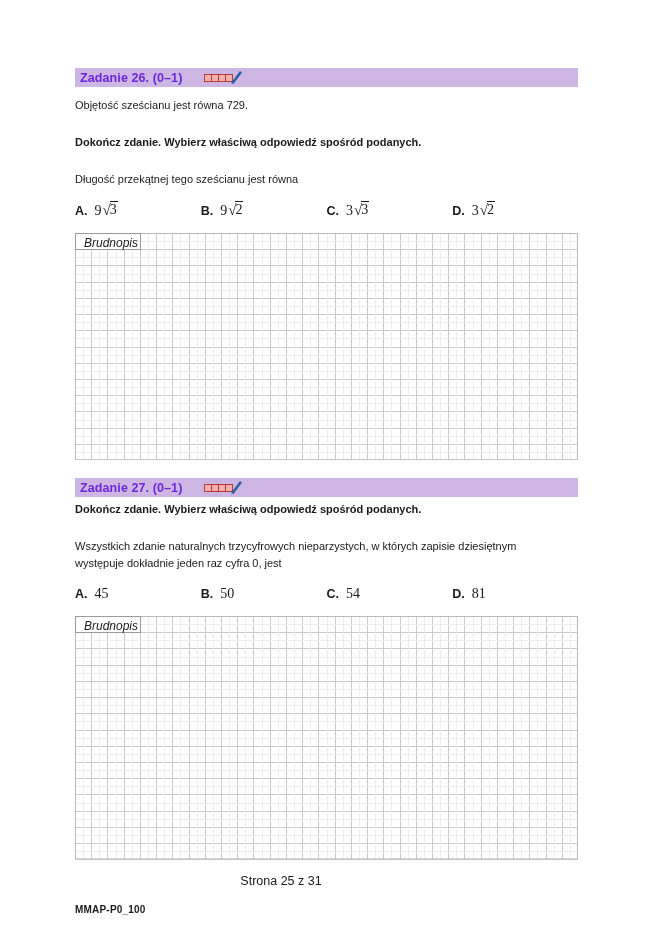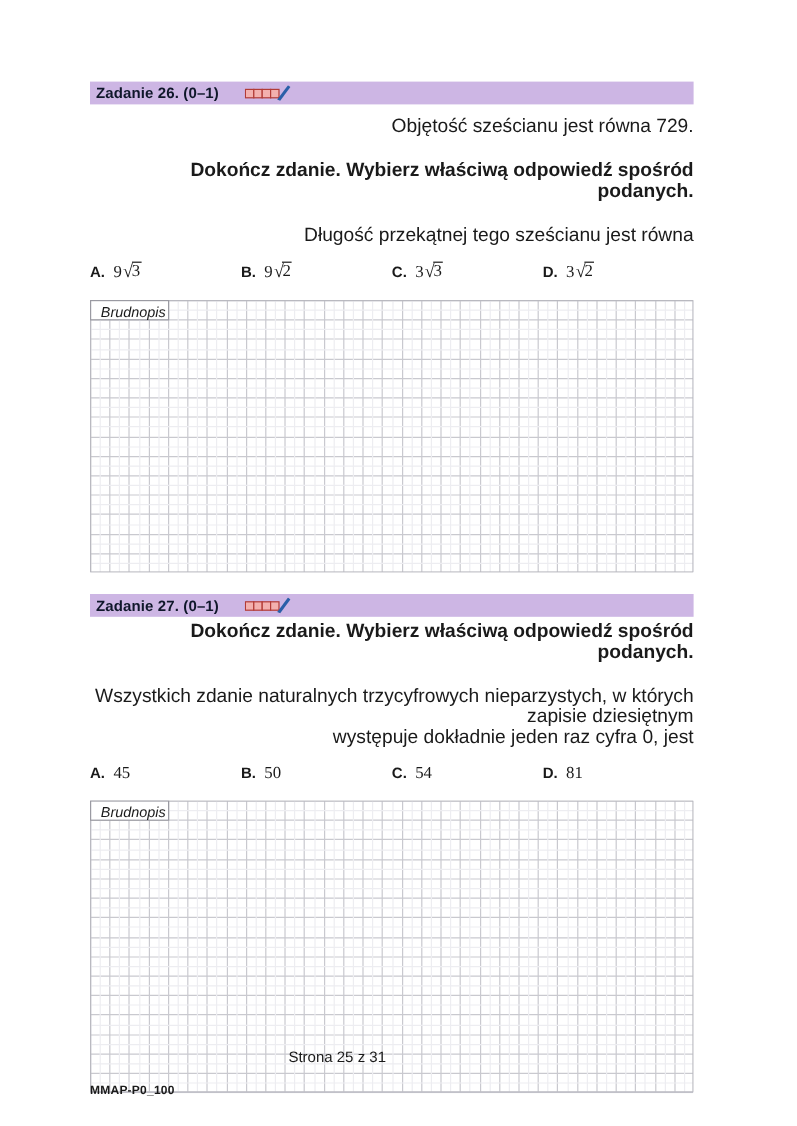--- a/index.html
+++ b/index.html
@@ -35,38 +35,37 @@
     height: 19px;
     display: flex;
     align-items: center;
     padding: 0 0 0 5px;
     box-sizing: border-box;
   }
   .task-header-title {
     font-size: 12.5px;
     font-weight: bold;
     letter-spacing: 0.1px;
-    color: #0f172a;
+    color: #6d28d9;
     white-space: nowrap;
   }
   .task-icon {
     margin-left: 22px;
     display: inline-flex;
     align-items: center;
     position: relative;
     height: 14px;
   }
 
   
   .para {
-    font-size: 16px;
+    font-size: 11px;
     line-height: 17px;
     color: #1a1a1a;
     margin-top: 10px;
-    text-align: right;
   }
   .para.bold {
     font-weight: bold;
   }
   .para.tight {
     margin-top: 4px;
   }
   .spacer-10 { height: 10px; }
 
   

